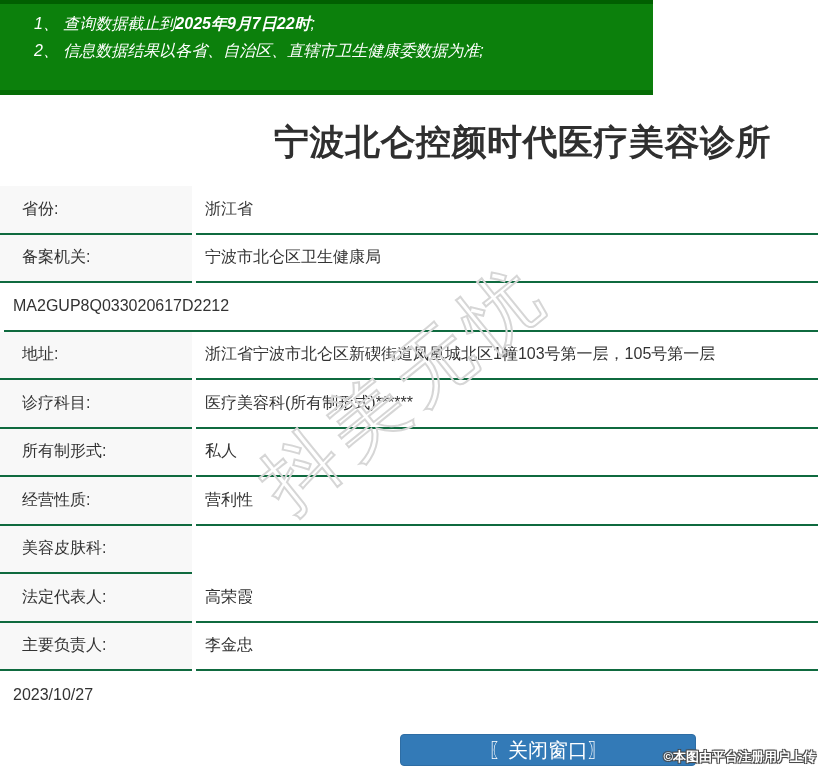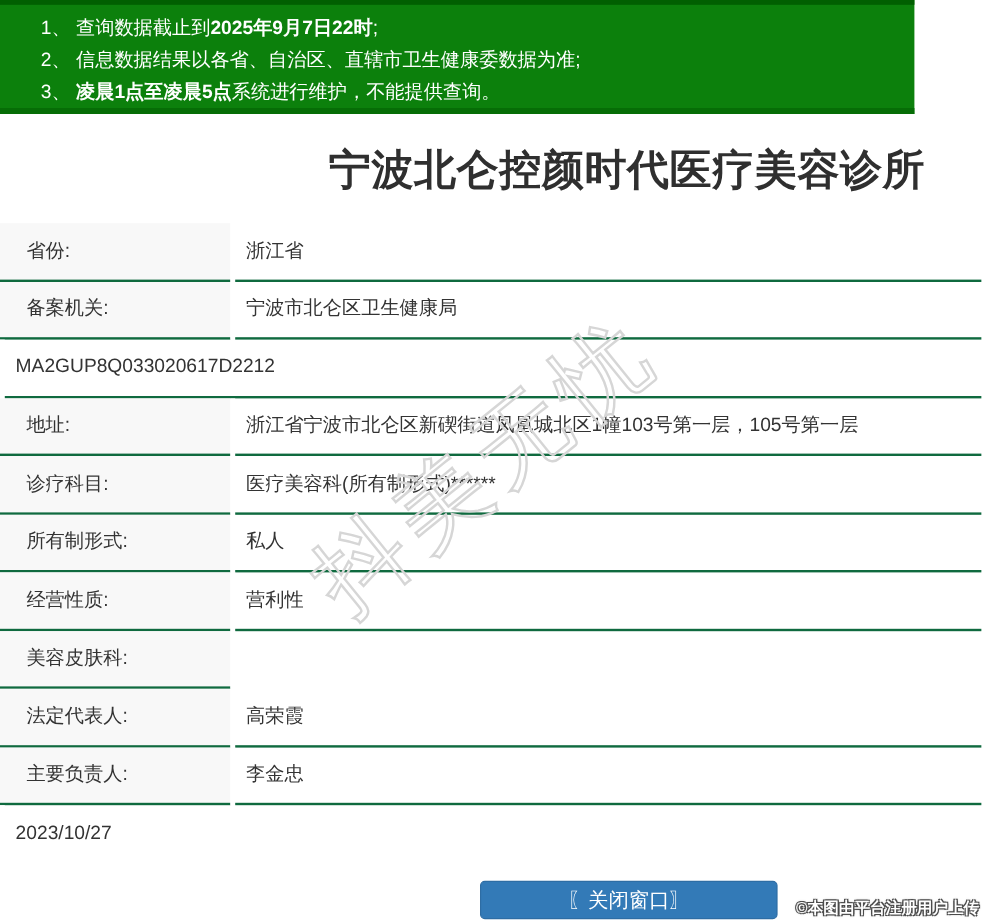--- a/index.html
+++ b/index.html
@@ -12,26 +12,26 @@
   }
   *{box-sizing:border-box}
   html,body{margin:0;padding:0}
   body{
     width:818px;height:769px;position:relative;overflow:hidden;
     background:#fff;color:var(--text-dark);
     font-family:"Liberation Sans","DejaVu Sans",sans-serif;
   }
   
   .notice-bar{
-    width:762px;height:95px;
+    width:653px;height:95px;
     background:var(--banner-green);
     border-top:4px solid var(--banner-green-dark);
     border-bottom:5px solid #066d06;
     padding:6px 10px 0 34px;
-    color:#fff;font-size:16px;
+    color:#fff;font-size:16px;font-style:italic;
   }
   .notice-line{line-height:27px;white-space:nowrap}
   .notice-line .seg-bold{font-weight:bold}
   
   .page-title{
     position:absolute;left:274px;top:122px;margin:0;
     font-size:35px;line-height:40px;font-weight:bold;color:#2f2f2f;
     white-space:nowrap;letter-spacing:0.5px;
   }
   
@@ -46,23 +46,23 @@
   .cell-gap{width:4px;background:#fff}
   .cell-value{
     flex:1;display:flex;align-items:center;padding-left:9px;
     border-bottom:2px solid var(--separator-green);
     font-size:16px;color:var(--text-dark);white-space:nowrap;
   }
   .row:last-child .cell-label,
   .row:last-child .cell-value{border-bottom:none}
   
   .close-btn{
-    position:absolute;left:400px;top:734px;width:248px;height:32px;
+    position:absolute;left:400px;top:734px;width:296px;height:32px;
     background:var(--button-blue);border:1px solid #2e6da4;border-radius:4px;
-    color:#fff;font-size:17px;line-height:29px;text-align:center;
+    color:#fff;font-size:20px;line-height:29px;text-align:center;
     font-family:inherit;padding:0;cursor:pointer;
   }
   .credit{
     position:absolute;right:2px;top:748px;
     font-size:13px;font-weight:bold;color:#fff;white-space:nowrap;
     text-shadow:-1px -1px 0 #4a4a4a,1px -1px 0 #4a4a4a,
                 -1px 1px 0 #4a4a4a,1px 1px 0 #4a4a4a,0 0 2px #4a4a4a;
     margin-left:24px;
   }
   
@@ -74,21 +74,20 @@
     white-space:nowrap;pointer-events:none;
   }
 </style>
 </head>
 <body>
 
 <div class="notice-bar">
   <div id="notice-lines">
       <div class="notice-line"><span class="seg">1、 查询数据截止到</span><span class="seg-bold">2025年9月7日22时</span><span class="seg">;</span></div>
       <div class="notice-line"><span class="seg">2、 信息数据结果以各省、自治区、直辖市卫生健康委数据为准;</span></div>
-      <div class="notice-line"><span class="seg">3、 </span><span class="seg-bold">凌晨1点至凌晨5点</span><span class="seg">系统进行维护，不能提供查询。</span></div>
     </div>
 </div>
 
 <h1 class="page-title">宁波北仑控颜时代医疗美容诊所</h1>
 
 <div class="record-table" id="record-table">
     <div class="row">
       <div class="cell-label">省份:</div>
       <div class="cell-gap"></div>
       <div class="cell-value">浙江省</div>

